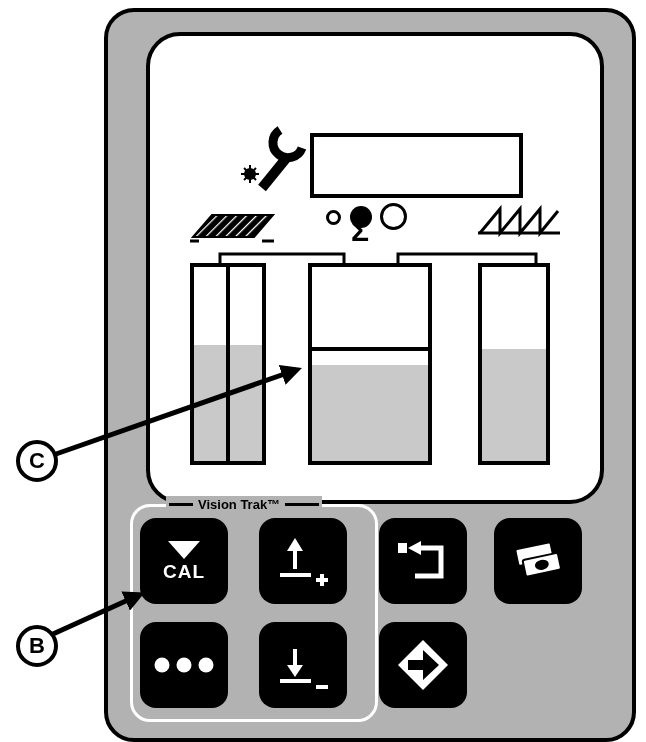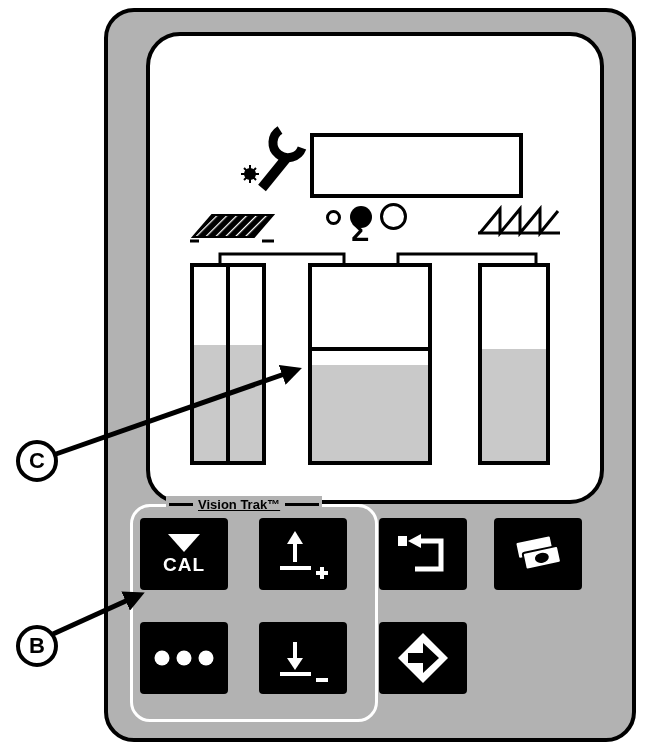--- a/index.html
+++ b/index.html
@@ -10,24 +10,24 @@
   .disp-box{border:4px solid #000;background:#fff;}
   .circ{border-radius:50%;box-sizing:border-box;}
   .circ.outline{background:#fff;border:3px solid #000;}
   .circ.solid{background:#000;}
   .sigma{font-size:30px;font-weight:bold;color:#000;width:40px;text-align:center;line-height:30px;}
   .tank{border:4px solid #000;background:#fff;box-sizing:border-box;}
   .fill{position:absolute;left:0;right:0;bottom:0;background:#c9c9c9;}
   .divider{position:absolute;top:0;bottom:0;left:50%;width:4px;margin-left:-2px;background:#000;}
   .hline{position:absolute;left:0;right:0;height:4px;background:#000;}
   .group-outline{border:3px solid #fff;border-radius:20px;z-index:1;}
-  .brand-row{display:flex;align-items:center;gap:5px;background:#b2b2b2;padding:0 3px;z-index:3;height:16px;text-decoration:underline;}
+  .brand-row{display:flex;align-items:center;gap:5px;background:#b2b2b2;padding:0 3px;z-index:3;height:16px;}
   .brand-text{font-size:13px;font-weight:bold;color:#000;white-space:nowrap;}
   .rule{height:3px;background:#000;display:inline-block;}
-  .btn{position:absolute;width:88px;height:72px;background:#000;border:0;border-radius:4px;display:flex;flex-direction:column;align-items:center;justify-content:center;gap:2px;padding:0;cursor:pointer;z-index:2;}
+  .btn{position:absolute;width:88px;height:86px;background:#000;border:0;border-radius:16px;display:flex;flex-direction:column;align-items:center;justify-content:center;gap:2px;padding:0;cursor:pointer;z-index:2;}
   .btn-label{color:#fff;font-weight:bold;font-size:19px;letter-spacing:1px;line-height:20px;}
   .callout{position:absolute;width:42px;height:42px;border:4px solid #000;border-radius:50%;background:#fff;display:flex;align-items:center;justify-content:center;font-weight:bold;font-size:22px;color:#000;box-sizing:border-box;z-index:4;}
   svg{display:block;}
 </style>
 </head>
 <body>
 
 <div class="stage">
 
   <div class="abs panel">

